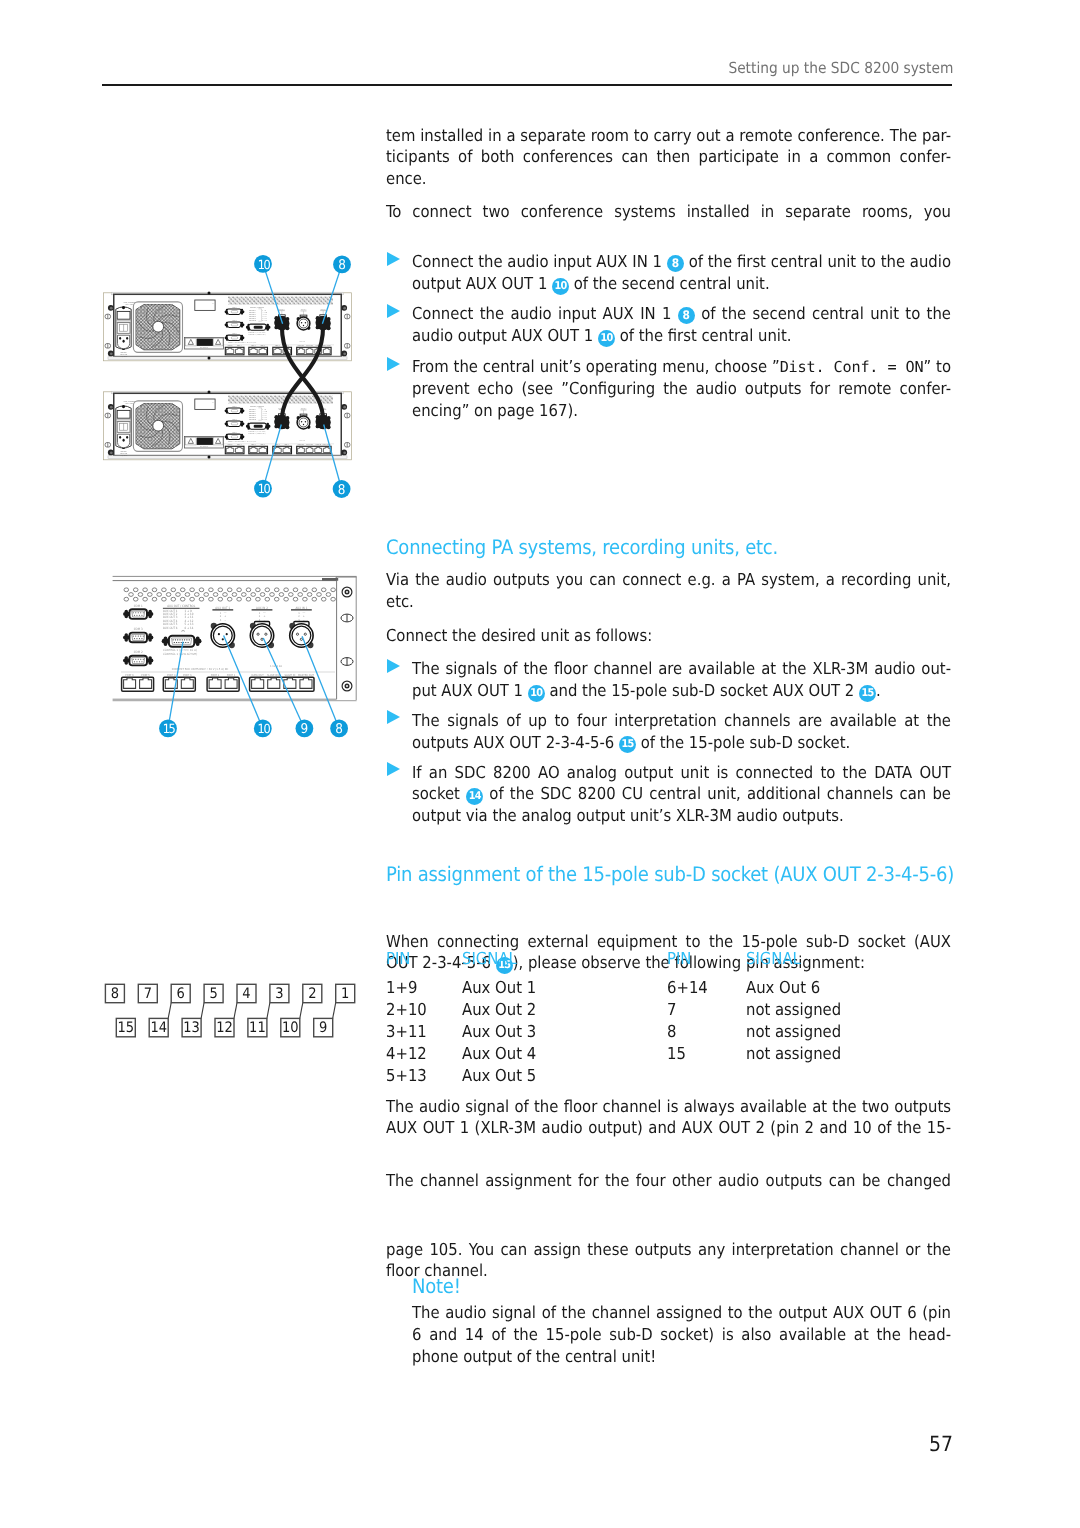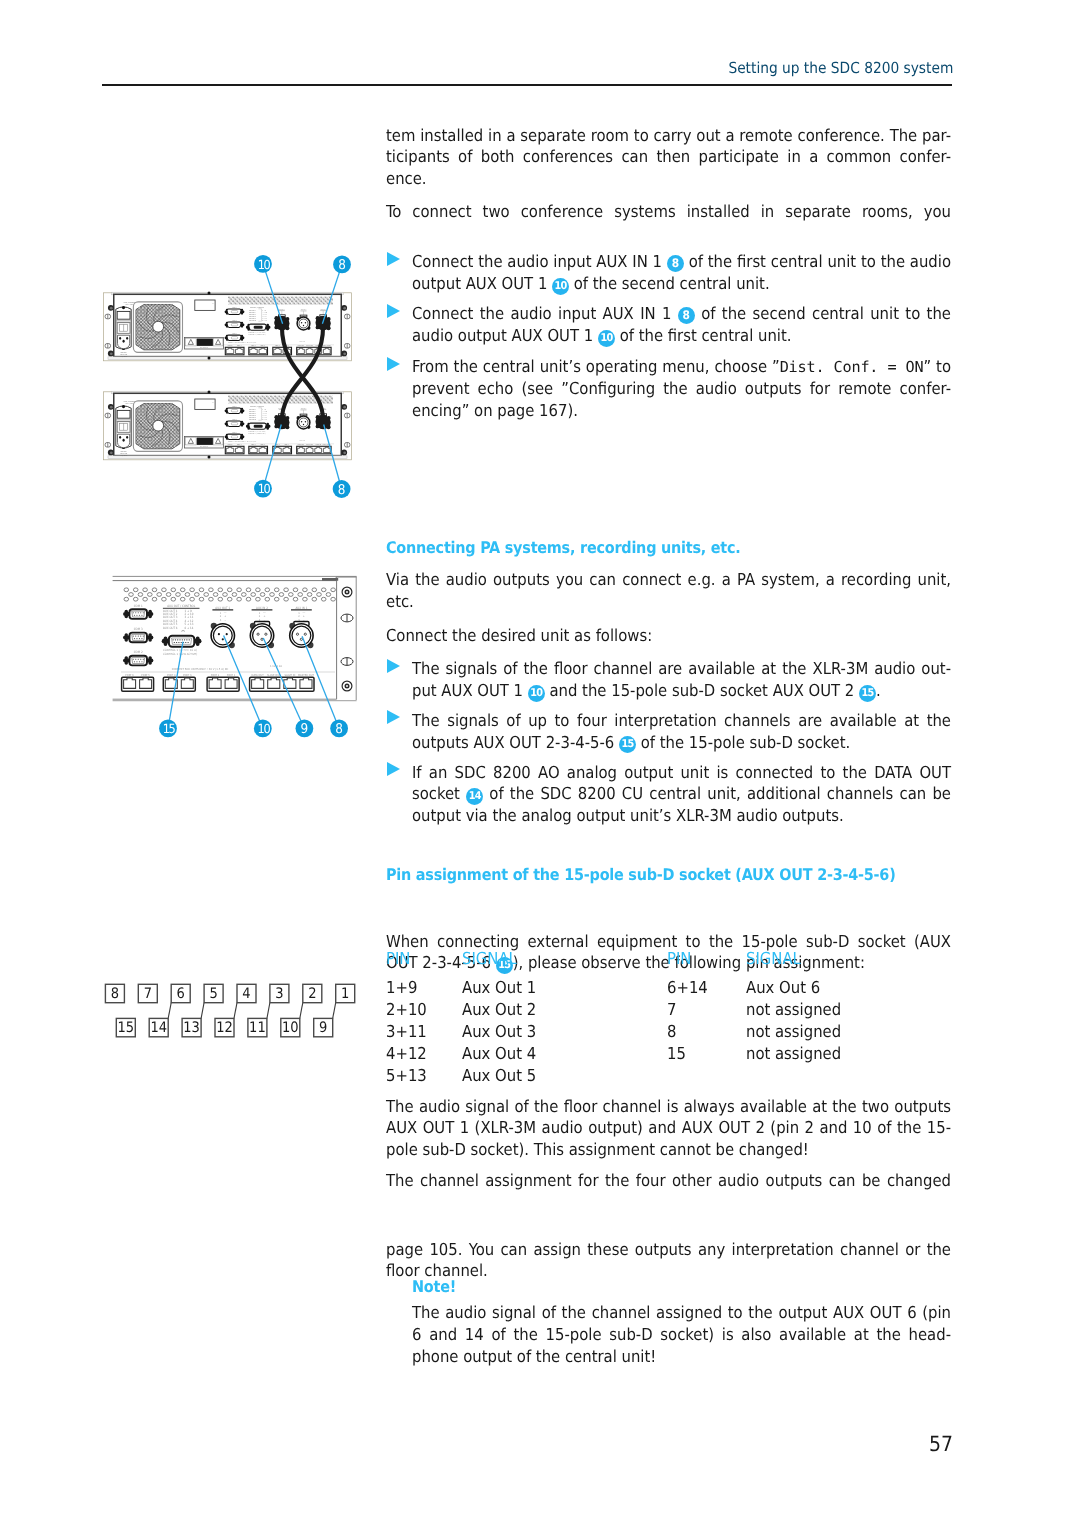--- a/index.html
+++ b/index.html
@@ -3,35 +3,35 @@
 <meta charset="utf-8">
 <style>
   html,body{margin:0;padding:0;}
   body{width:1080px;height:1528px;background:#fff;
        font-family:"DejaVu Sans Condensed","DejaVu Sans",sans-serif;color:#1a1a1a;
        position:relative;overflow:hidden;
        -webkit-font-smoothing:antialiased;text-rendering:geometricPrecision;}
   .page{position:absolute;left:0;top:0;width:1080px;height:1528px;}
 
   .runhead{position:absolute;left:102px;top:60px;width:851.3px;text-align:right;
-           font-size:15.3px;font-weight:400;color:#0c4a6e;line-height:16px;}
+           font-size:15.3px;font-weight:400;color:#737373;line-height:16px;}
   .headrule{position:absolute;left:102px;top:84px;width:850px;height:1.8px;background:#1a1a1a;}
   .pagenum{position:absolute;left:700px;top:1434px;width:253px;text-align:right;
            font-size:21px;line-height:20px;color:#1a1a1a;}
 
   
   .ln{display:block;width:100%;height:21.8px;font-size:16.5px;line-height:21.8px;
       white-space:nowrap;text-align:justify;text-align-last:justify;}
   .ln.last{text-align-last:left;}
   .ln > i{font-style:normal;}
 
   .blk{position:absolute;left:386px;width:565px;}
   .blk.ind{left:412px;width:539px;}
 
-  .head2{position:absolute;left:386px;font-size:16.0px;font-weight:700;letter-spacing:-0.22px;
+  .head2{position:absolute;left:386px;font-size:20px;font-weight:400;letter-spacing:-0.22px;
          color:#2EBDF5;line-height:21.8px;white-space:nowrap;}
   .tri{position:absolute;left:0.8px;width:0;height:0;
        border-left:13.0px solid #2EBDF5;border-top:7.0px solid transparent;
        border-bottom:7.0px solid transparent;}
   .mono{font-family:"DejaVu Sans Mono",monospace;font-size:15.2px;letter-spacing:-0.2px;}
 
   .badge{display:inline-flex;align-items:center;justify-content:center;
      width:17px;height:17px;border-radius:50%;
      background:#26B4F0;color:#fff;font-size:11.8px;line-height:1;
      vertical-align:0.4px;font-weight:700;letter-spacing:0;
@@ -142,21 +142,20 @@
 <div class="r">
         <span class="k1">5+13</span>
         <span class="k2">Aux Out 5</span>
         <span class="k3"></span>
         <span class="k4"></span>
       </div>
 </div>
 <div class="blk" style="top:1095.6px;">
       <div class="ln" style="word-spacing: 0px;"><i>The audio signal of the floor channel is always available at the two outputs</i></div>
       <div class="ln" style="word-spacing: 0px;"><i>AUX OUT 1 (XLR-3M audio output) and AUX OUT 2 (pin 2 and 10 of the 15-</i></div>
-      <div class="ln last"><i>pole sub-D socket). This assignment cannot be changed!</i></div>
     </div>
 <div class="blk" style="top:1169.9px;">
       <div class="ln" style="word-spacing: 0px;"><i>The channel assignment for the four other audio outputs can be changed</i></div>
       <div class="ln" style="word-spacing: 0px; margin-top: 47px;"><i>page 105. You can assign these outputs any interpretation channel or the</i></div>
       <div class="ln last"><i>floor channel.</i></div>
     </div>
 <div class="head2" style="top:1275.9px;left:412px">Note!</div>
 <div class="blk" style="top:1302.3px;left:412px;width:539px;">
       <div class="ln" style="word-spacing: 0px;"><i>The audio signal of the channel assigned to the output AUX OUT 6 (pin</i></div>
       <div class="ln" style="word-spacing: 0px;"><i>6 and 14 of the 15-pole sub-D socket) is also available at the head-</i></div>

